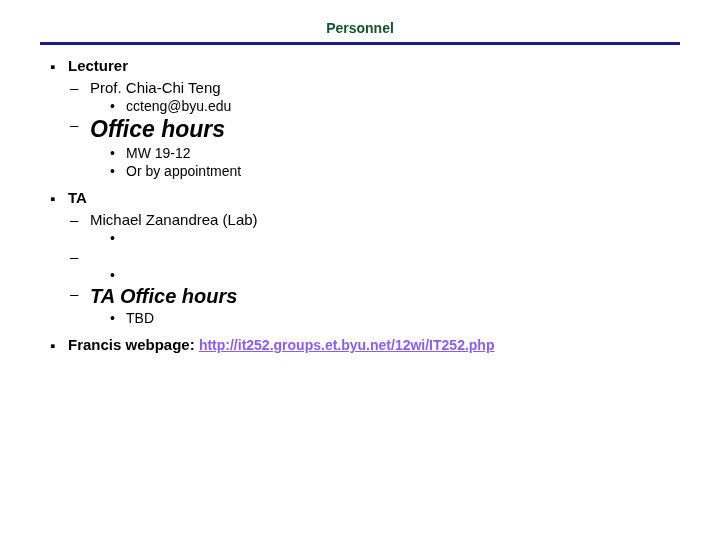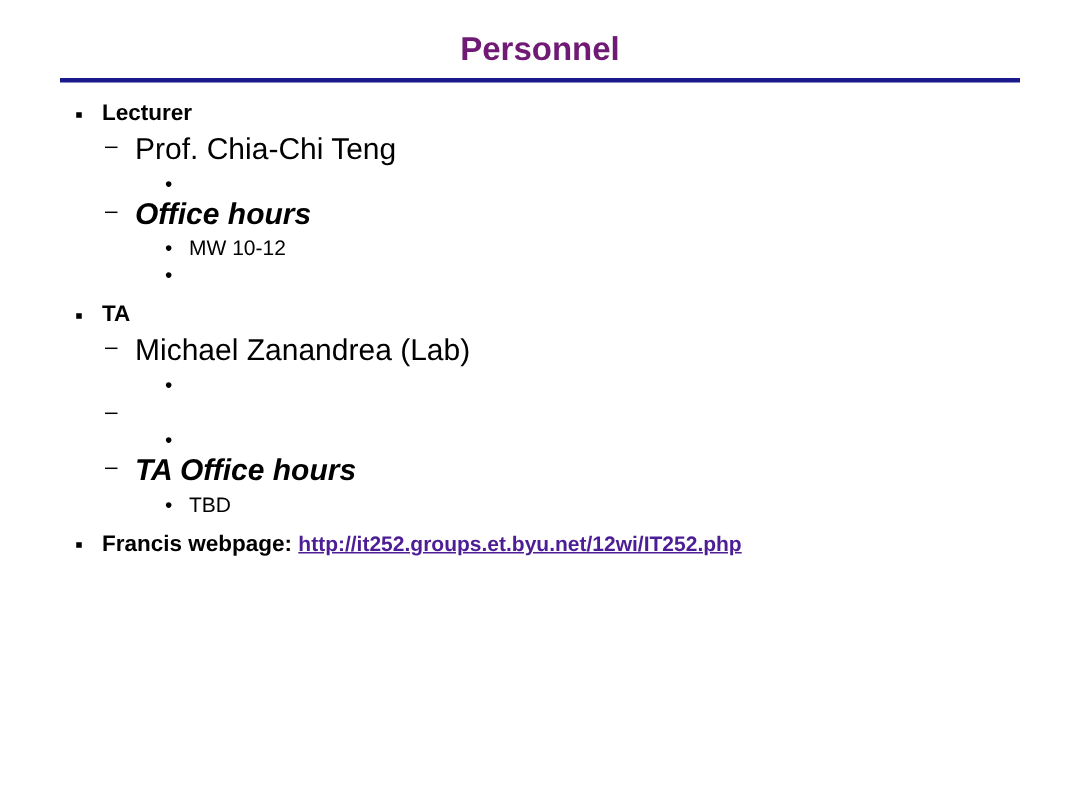--- a/index.html
+++ b/index.html
@@ -24,23 +24,23 @@
       padding: 20px 40px 20px 40px;
       position: relative;
     }
 
     .title-area {
       text-align: center;
       margin-bottom: 6px;
     }
 
     .title {
-      font-size: 22px;
-      font-weight: bold;
-      color: #701a75;
+      font-size: 14px;
+      font-weight: bold;
+      color: #14532d;
     }
 
     .title-divider {
       height: 3px;
       background: linear-gradient(to right, #1a1a8c, #1a1a8c);
       margin-bottom: 12px;
     }
 
     .content {
       padding-left: 10px;
@@ -72,54 +72,54 @@
       align-items: flex-start;
       margin-bottom: 2px;
     }
 
     .dash-symbol {
       min-width: 20px;
       font-size: 15px;
     }
 
     .dash-label {
-      font-size: 20px;
+      font-size: 15px;
     }
 
     .dot-item {
       display: flex;
       align-items: flex-start;
       margin-bottom: 2px;
     }
 
     .dot-symbol {
       min-width: 16px;
       font-size: 14px;
     }
 
     .dot-label {
       font-size: 14px;
     }
 
     .dot-label-link {
       font-size: 14px;
-      color: #4c1d95;
+      color: #8b5cf6;
       text-decoration: underline;
     }
 
     .indent1 {
       padding-left: 20px;
     }
 
     .indent2 {
       padding-left: 40px;
     }
 
     .office-hours-heading {
-      font-size: 20px;
+      font-size: 23px;
       font-style: italic;
       font-weight: bold;
     }
 
     .ta-office-hours-heading {
       font-size: 20px;
       font-style: italic;
       font-weight: bold;
       text-align: right;
     }
@@ -142,34 +142,36 @@
       </div>
       <div class="indent1">
 
         <div class="dash-item">
           <span class="dash-symbol">–</span>
           <span class="dash-label">Prof. Chia-Chi Teng</span>
         </div>
         <div class="indent2">
           <div class="dot-item">
             <span class="dot-symbol">•</span>
+            <span class="dot-label">ccteng@byu.edu</span>
           </div>
         </div>
 
         <div class="dash-item">
           <span class="dash-symbol">–</span>
           <span class="office-hours-heading">Office hours</span>
         </div>
         <div class="indent2">
           <div class="dot-item">
             <span class="dot-symbol">•</span>
-            <span class="dot-label">MW 10-12</span>
-          </div>
-          <div class="dot-item">
-            <span class="dot-symbol">•</span>
+            <span class="dot-label">MW 19-12</span>
+          </div>
+          <div class="dot-item">
+            <span class="dot-symbol">•</span>
+            <span class="dot-label">Or by appointment</span>
           </div>
         </div>
       </div>
     </div>
 
     <div class="bullet-section">
       <div class="bullet-item">
         <span class="bullet-symbol">▪</span>
         <span class="level1-label">TA</span>
       </div>

